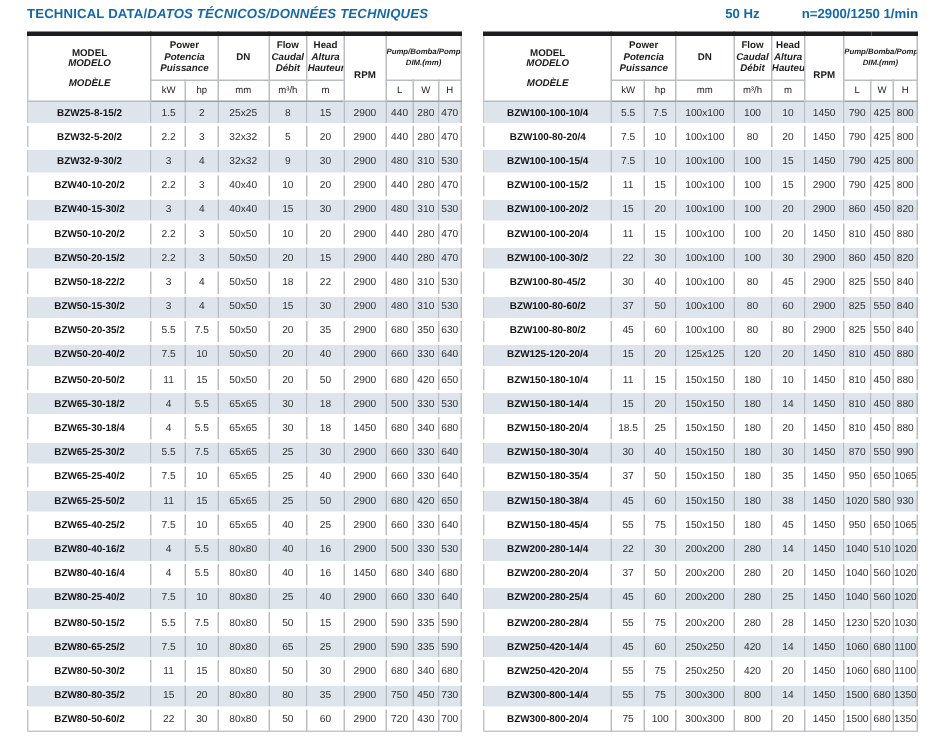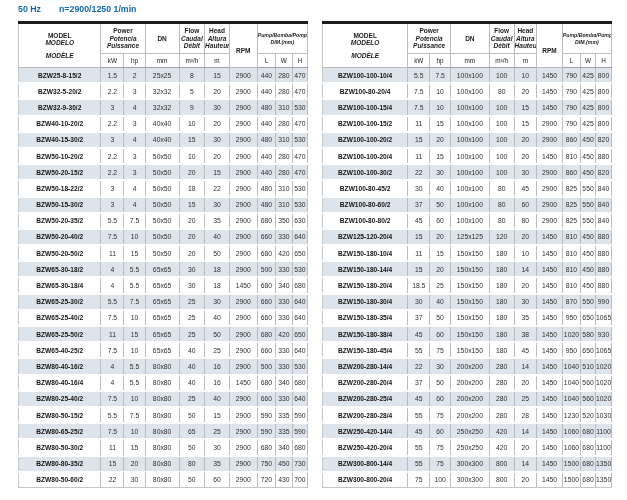--- a/index.html
+++ b/index.html
@@ -4,21 +4,21 @@
 <style>
   html,body{margin:0;padding:0;}
   body{
     width:627px;height:500px;background:#ffffff;overflow:hidden;
     font-family:"Liberation Sans",sans-serif;
   }
   .page{box-sizing:border-box;width:627px;padding:4px 15px 0 18px;}
   .topbar{display:flex;justify-content:space-between;align-items:baseline;margin-bottom:4px;height:13px;}
   .title{font-size:8.8px;font-weight:bold;color:#1569a7;white-space:nowrap;letter-spacing:.1px;}
   .title .it{font-style:italic;}
-  .specnote{font-size:8.8px;font-weight:bold;color:#1569a7;display:flex;gap:18px;white-space:nowrap;}
+  .specnote{font-size:8.8px;font-weight:bold;color:#1569a7;display:flex;gap:28px;white-space:nowrap;}
   .tables{display:flex;gap:14px;}
   table{
     border-collapse:collapse;table-layout:fixed;width:290px;
     border-top:3px solid #1d1d20;border-left:1px solid #c3c7cb;border-right:1px solid #c3c7cb;
   }
   th,td{padding:0;text-align:center;overflow:hidden;white-space:nowrap;}
   thead th{background:#ffffff;border-right:1px solid #b9bdc2;color:#1c1c1c;font-size:6.5px;line-height:7.4px;}
   tr.h1 th{height:29px;vertical-align:middle;border-bottom:1px solid #b9bdc2;}
   tr.h2 th{height:13px;vertical-align:middle;border-bottom:1px solid #9aa0a6;font-weight:normal;font-size:6.4px;}
   th.model-h{vertical-align:middle;border-bottom:1px solid #9aa0a6;}
@@ -35,20 +35,21 @@
   tbody tr:nth-child(even) td{background:#ffffff;}
   tbody td.model{font-weight:bold;color:#141414;font-size:6.6px;}
   tbody tr:last-child td{border-bottom:1px solid #c3c7cb;}
 </style>
 </head>
 <body>
 
 <div class="page">
 
   <div class="topbar">
+    <div class="title"><span>TECHNICAL DATA/</span><span class="it">DATOS TÉCNICOS/DONNÉES TECHNIQUES</span></div>
     <div class="specnote">
       <span>50 Hz</span>
       <span>n=2900/1250 1/min</span>
     </div>
   </div>
 
   <div class="tables">
 
     <table>
       <colgroup>

